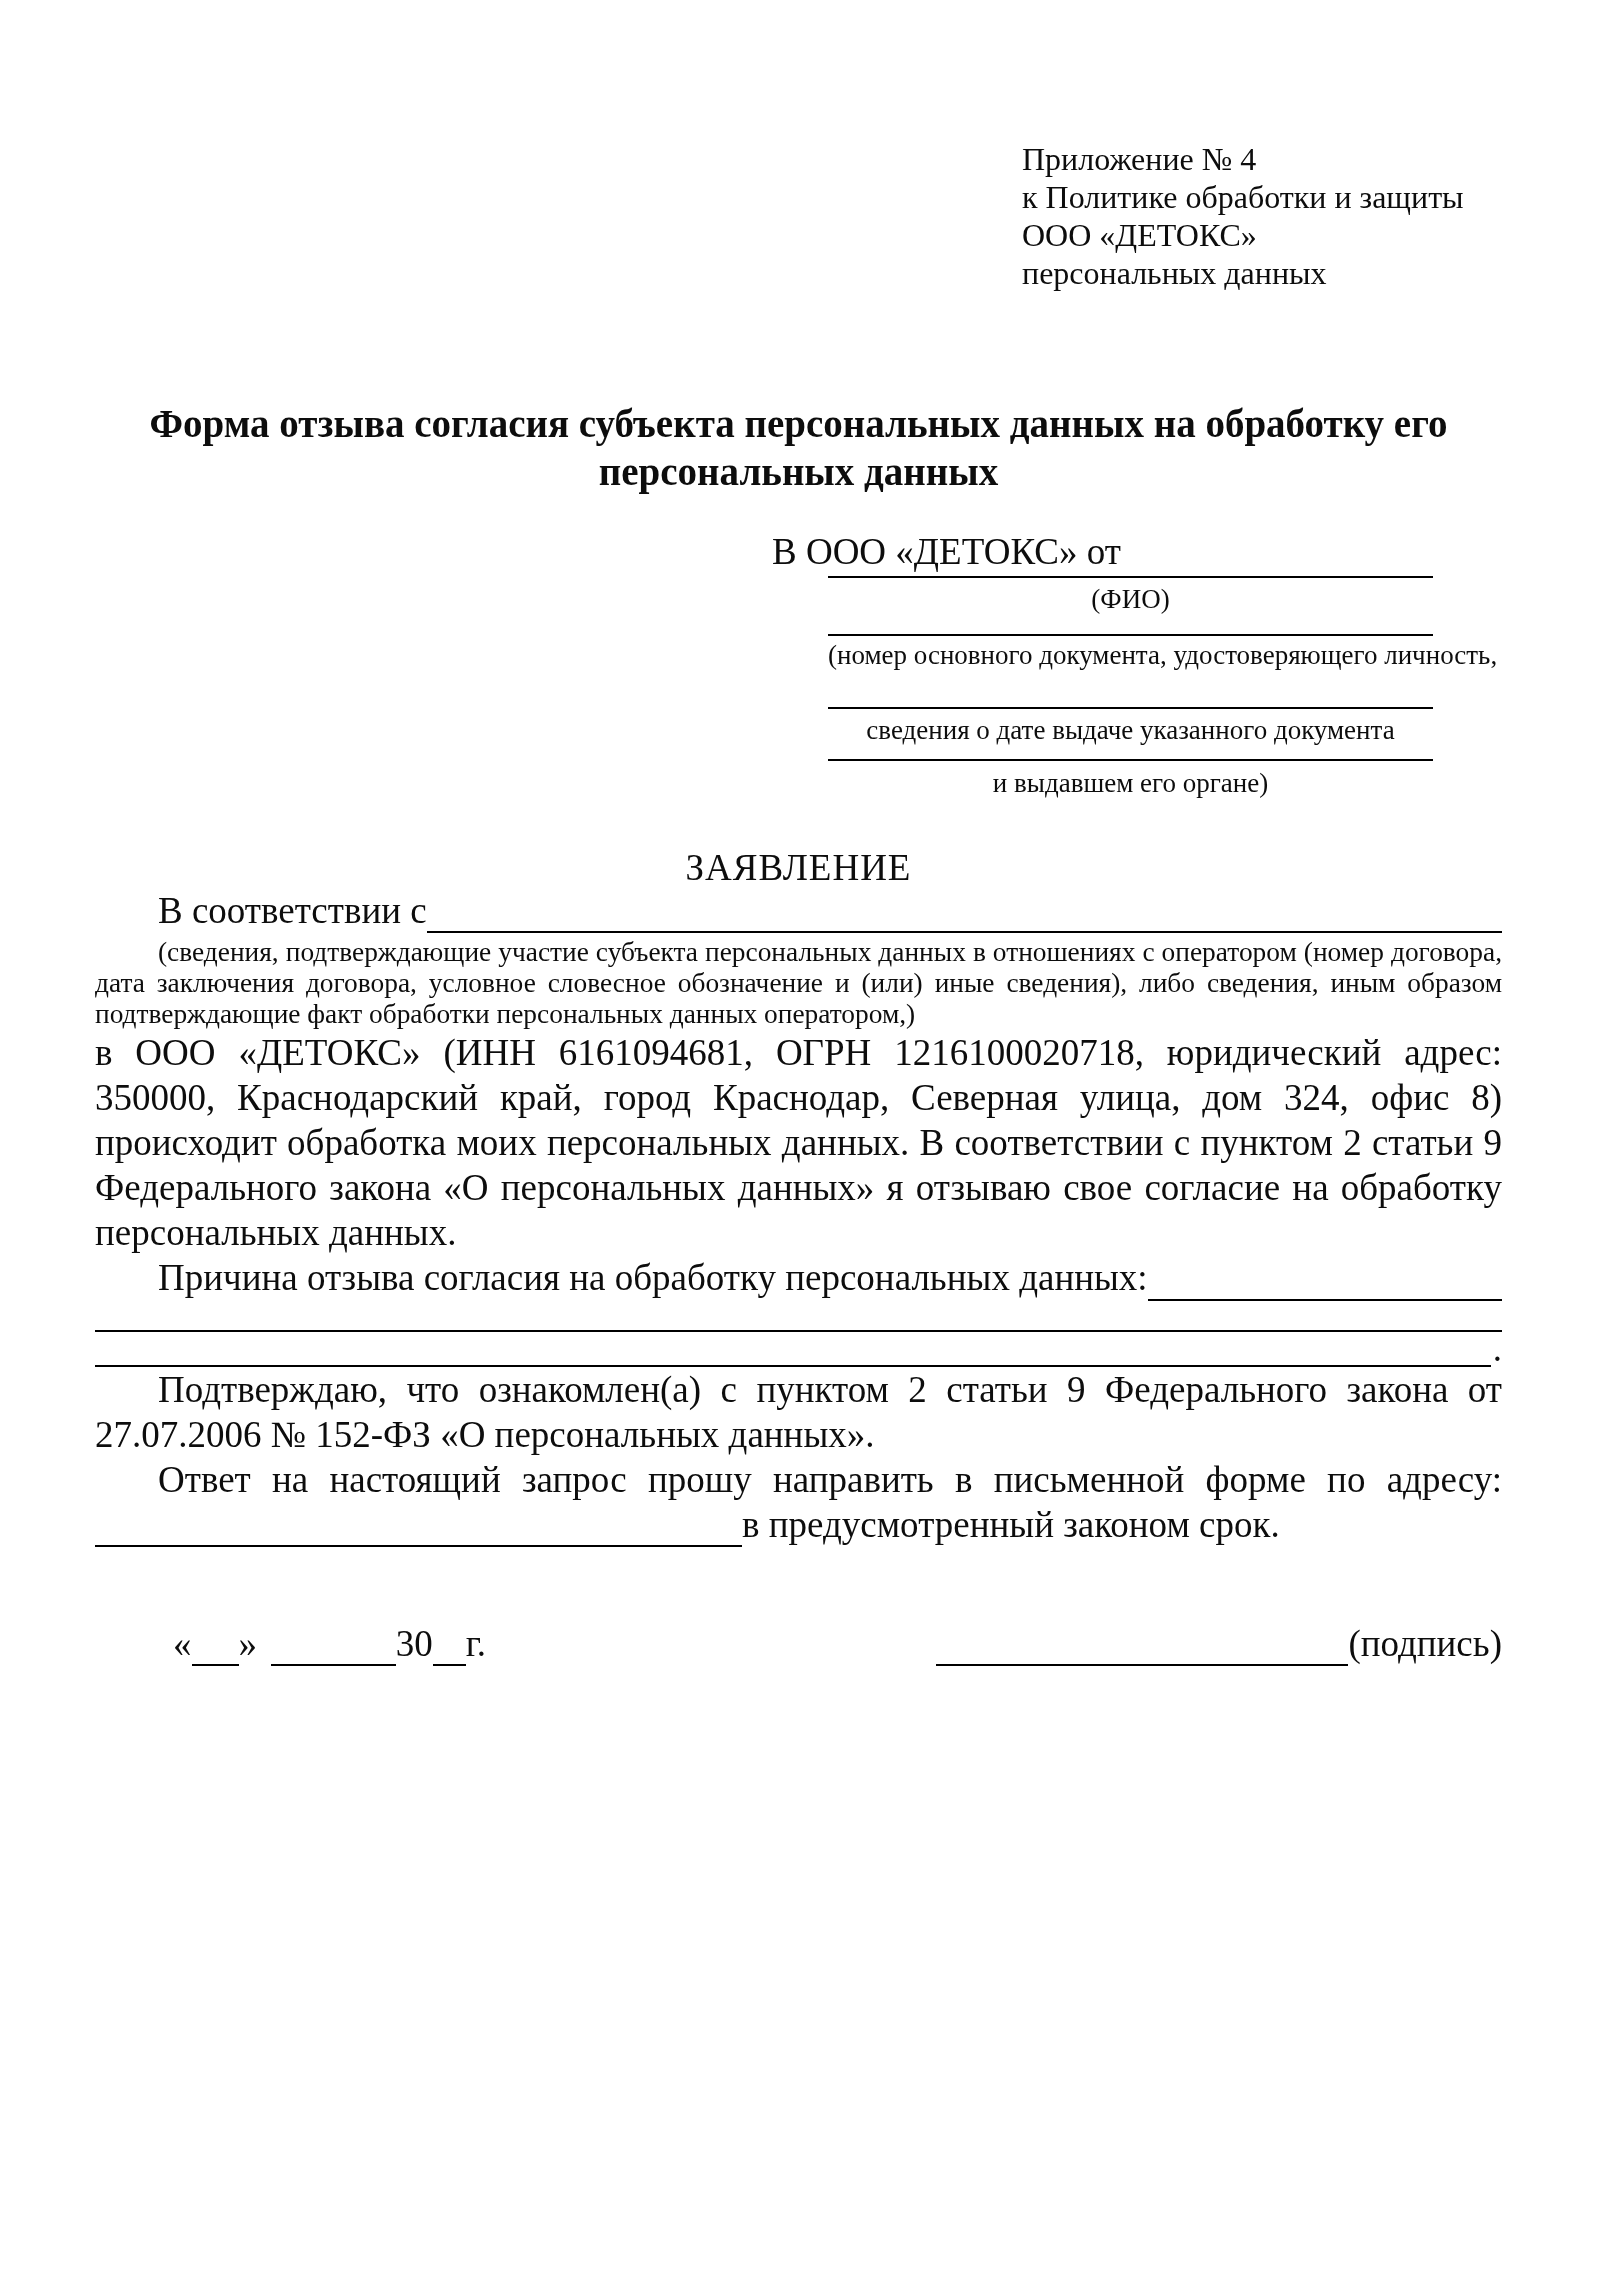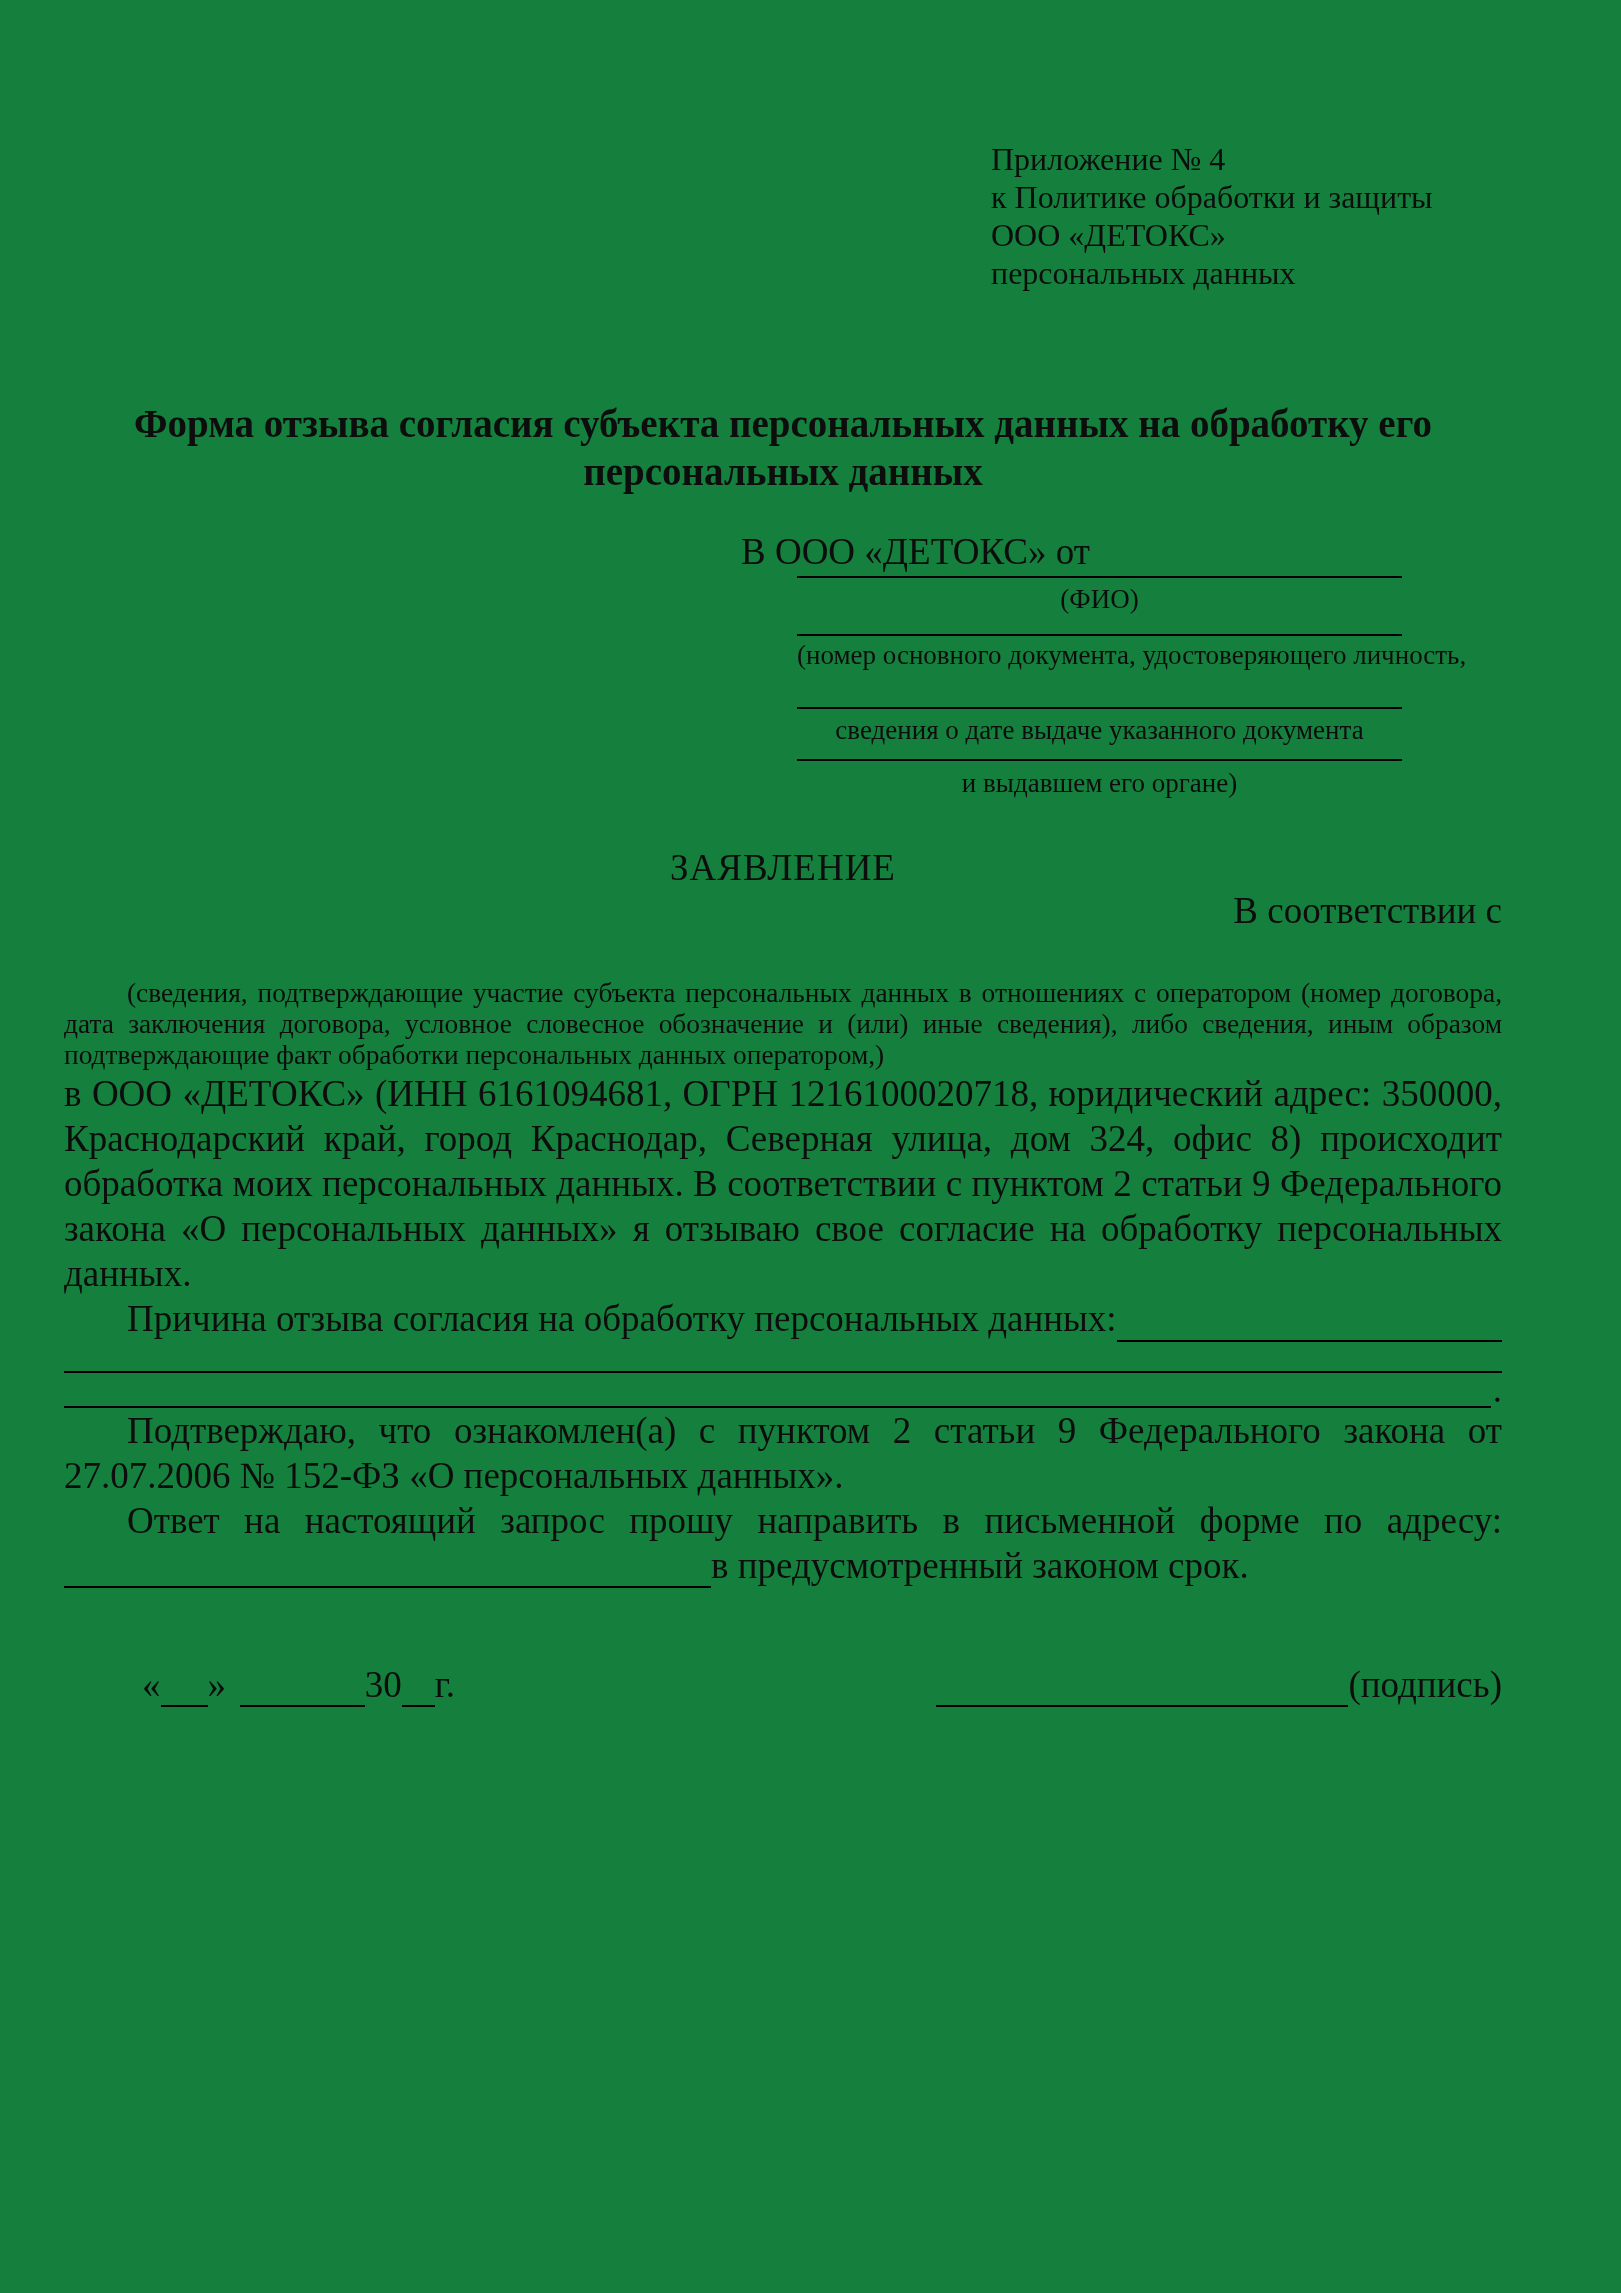--- a/index.html
+++ b/index.html
@@ -1,24 +1,24 @@
 <!DOCTYPE html>
 <html lang="ru"><head>
 <meta charset="utf-8">
 <style>
   html,body{margin:0;padding:0;background:#888;}
   .page{
     position:relative;
     width:1621px;height:2294px;
     margin:0 auto;
-    background:#15803d;
+    background:#ffffff;
     color:#0d0d0d;
     font-family:"Liberation Serif","DejaVu Serif",serif;
     box-sizing:border-box;
-    padding:0 119px 0 64px;
+    padding:0 119px 0 95px;
     overflow:hidden;
   }
   
   .appendix{margin:140px 0 0 927px;font-size:32px;line-height:38px;}
   
   .doc-title{margin-top:108px;text-align:center;font-weight:bold;font-size:39px;line-height:48px;padding:0 29px;}
   
   .to-line{margin:35px 0 0 677px;font-size:37px;line-height:42px;white-space:nowrap;}
   .fields{margin-left:733px;width:605px;}
   .fline{border-bottom:2.9px solid #000;}
@@ -26,21 +26,21 @@
   .fline.l2{height:20.6px;}
   .fline.l3{height:37px;}
   .fline.l4{height:13.7px;}
   .fcap{font-size:27px;line-height:30px;text-align:center;white-space:nowrap;}
   .fcap.c1{margin-top:5.9px;}
   .fcap.c2{margin-top:3.9px;}
   .fcap.c3{margin-top:5.9px;}
   .fcap.c4{margin-top:6.9px;}
   
   .st-heading{margin-top:49px;text-align:center;font-size:37px;line-height:41px;letter-spacing:1px;}
-  .accordance{display:flex;align-items:flex-end;font-size:37px;line-height:45px;flex-direction:column;}
+  .accordance{display:flex;align-items:flex-end;font-size:37px;line-height:45px;}
   .accordance .lead{margin-left:63px;white-space:nowrap;}
   .fill-line{flex:1 1 auto;border-bottom:2.9px solid #000;height:39px;}
   .fine-print{margin-top:3.9px;font-size:27.4px;line-height:31px;text-align:justify;text-indent:63px;}
   .body-par{font-size:37px;line-height:45px;text-align:justify;}
   .reason-row{display:flex;align-items:flex-end;font-size:37px;line-height:46px;}
   .reason-row .lead{margin-left:63px;white-space:nowrap;}
   .blank-row1{margin-top:7.8px;height:21.6px;border-bottom:2.9px solid #000;}
   .blank-row2{display:flex;align-items:flex-end;height:35px;font-size:37px;line-height:37px;}
   .blank-row2 .fill-line{height:35px;}
   .blank-row2 .dot{flex:0 0 auto;padding-left:2px;}

